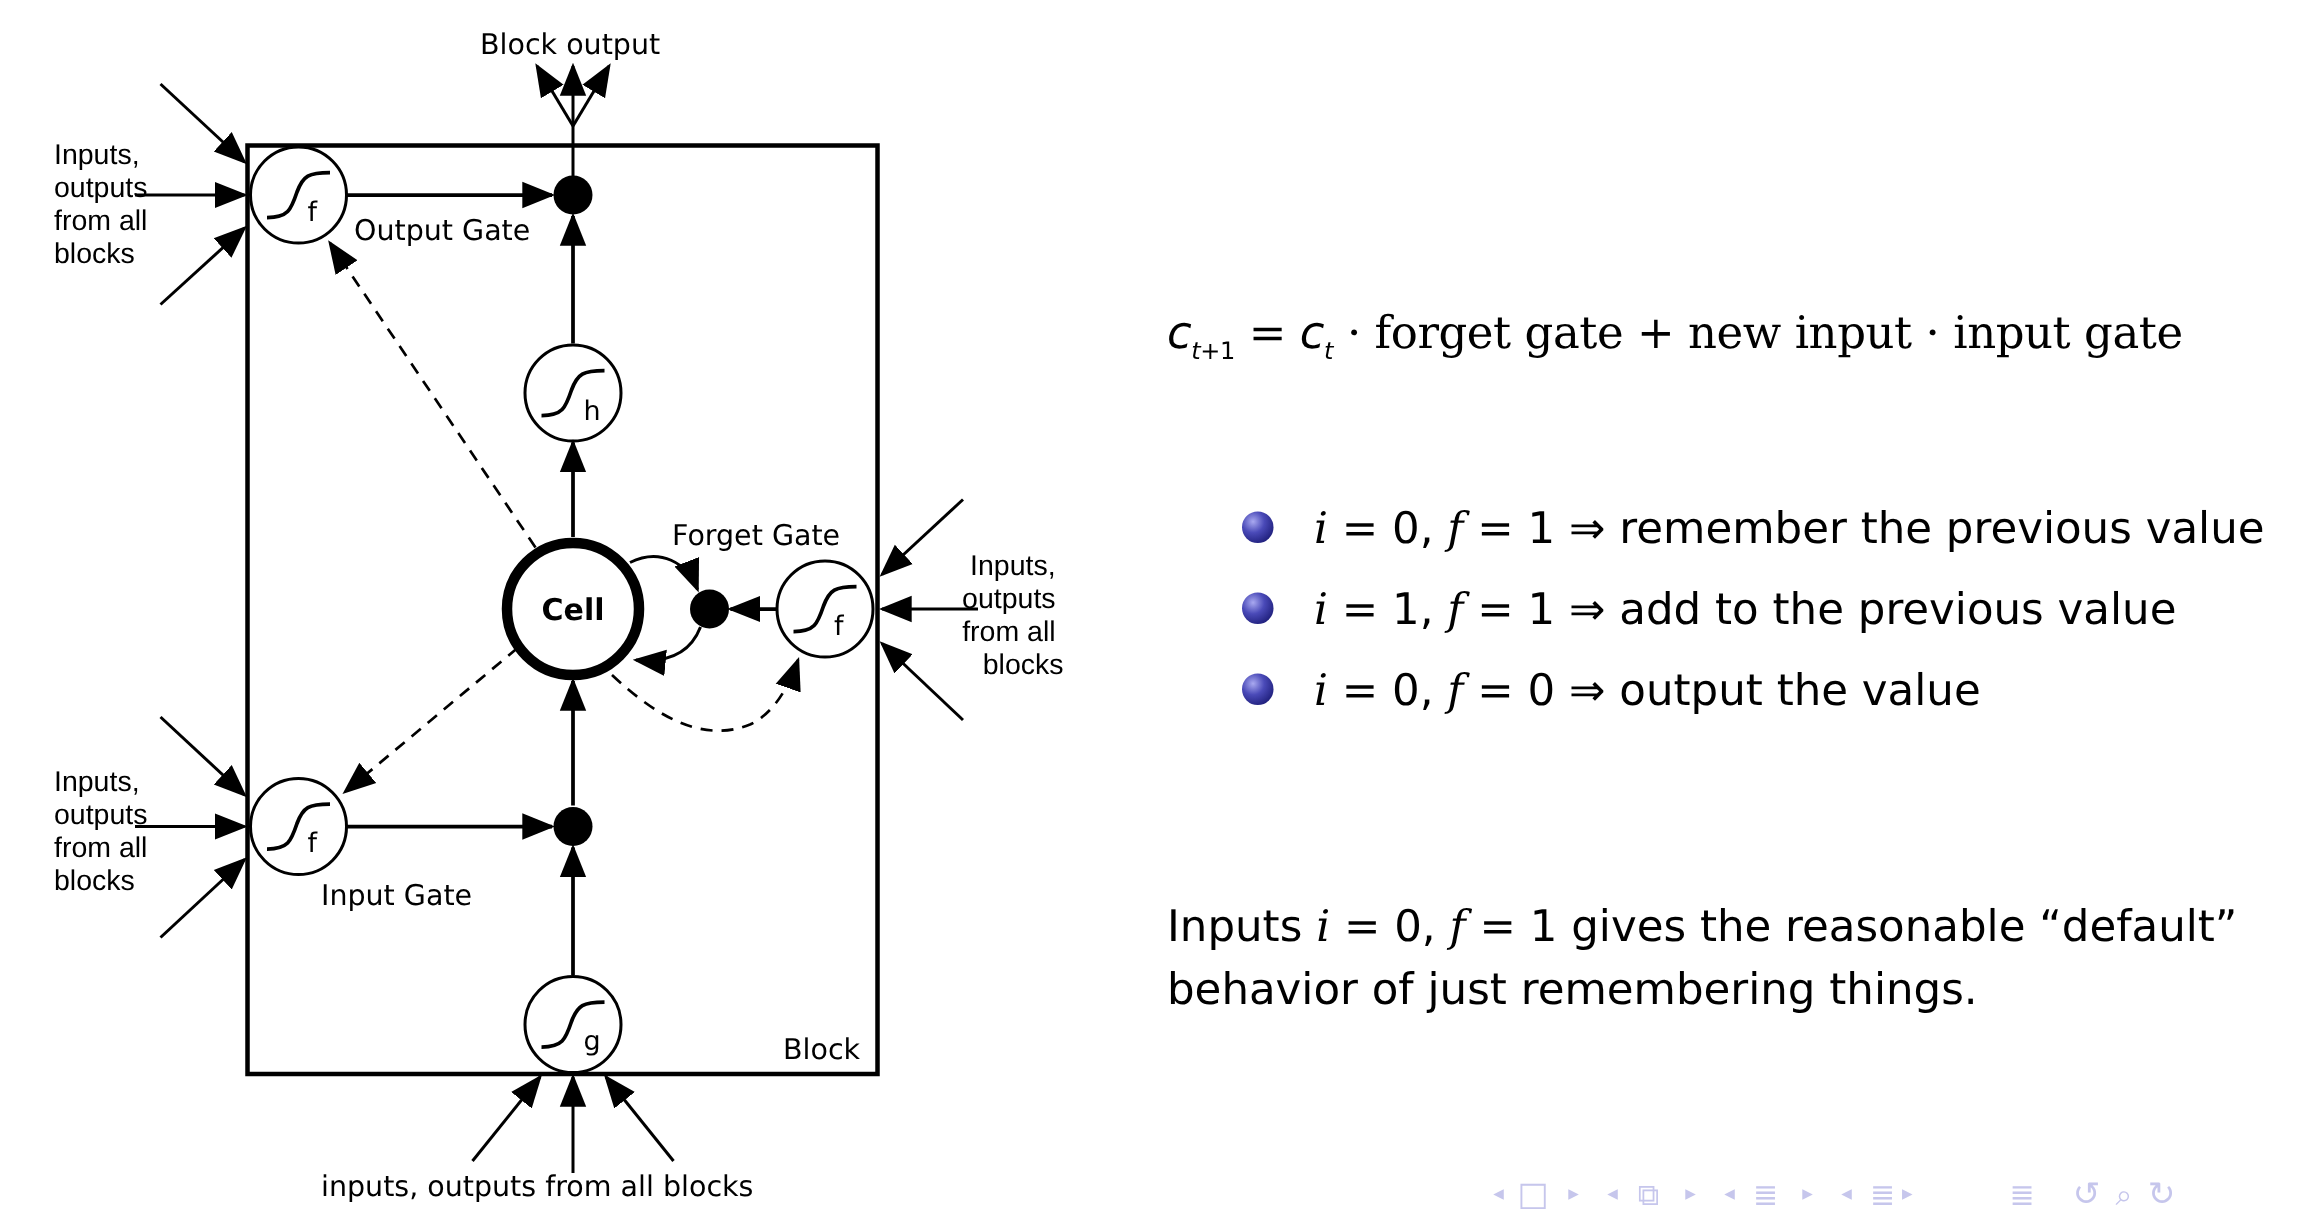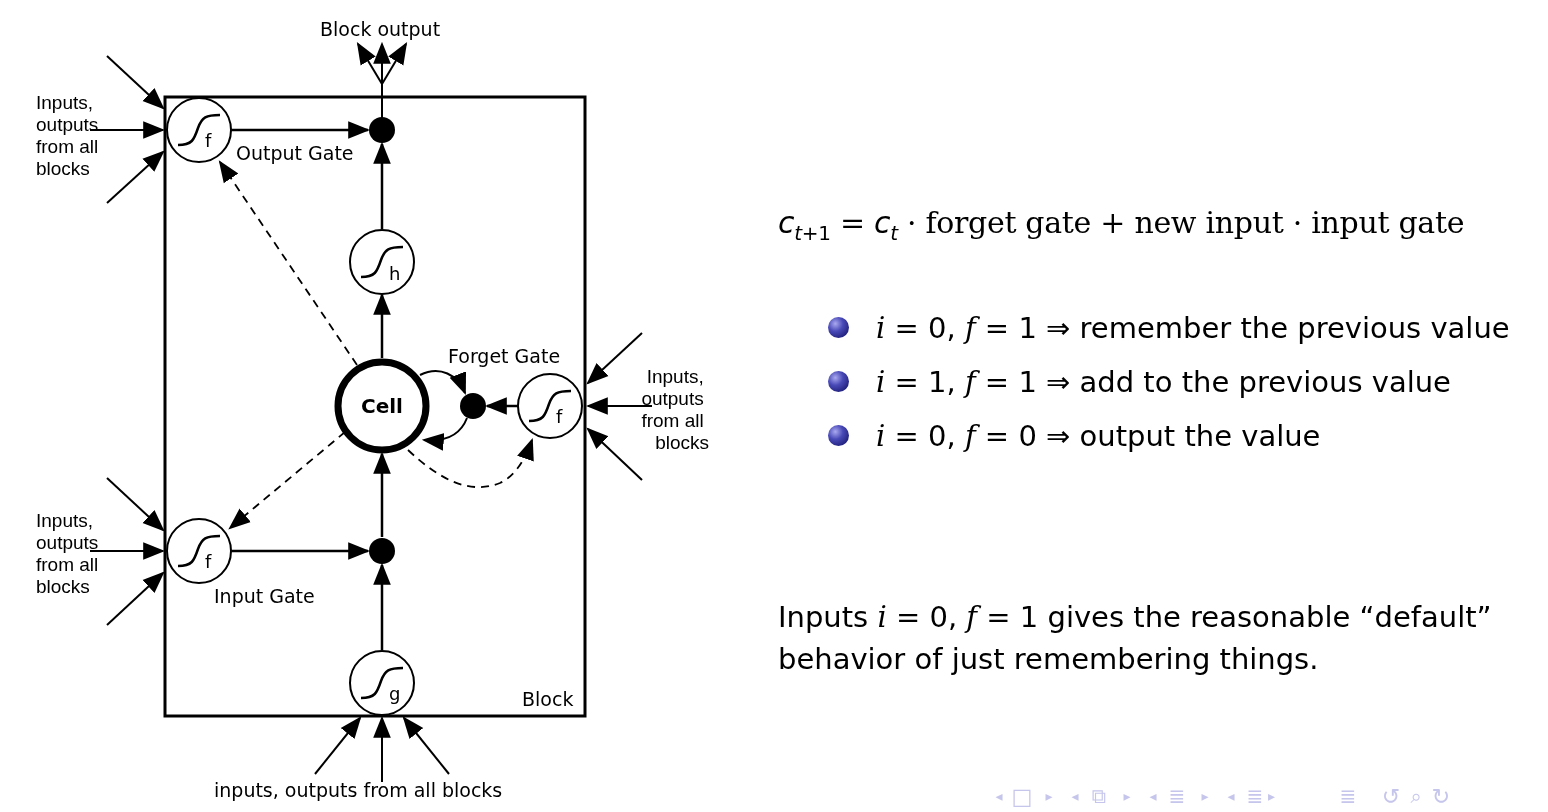--- a/index.html
+++ b/index.html
@@ -5,24 +5,24 @@
   html, body { margin: 0; padding: 0; background: #ffffff; }
   body { width: 1548px; height: 812px; position: relative; overflow: hidden; font-family: "DejaVu Sans", sans-serif; color: #000; }
   #diagram { position: absolute; left: 0; top: 0; width: 760px; height: 812px; }
   .dlabel { font-family: "DejaVu Sans", sans-serif; font-size: 19px; fill: #000; }
   .dlabel-arial { font-family: "Liberation Sans", sans-serif; font-size: 19px; fill: #000; }
   .cell-label { font-family: "DejaVu Sans", sans-serif; font-weight: bold; font-size: 20px; fill: #000; }
   .gate-sub { font-family: "DejaVu Sans", sans-serif; font-size: 18px; fill: #000; }
 
   .equation { position: absolute; left: 778px; top: 205px; font-family: "DejaVu Serif", serif; font-size: 30px; white-space: nowrap; letter-spacing: -0.3px; }
   .equation .var { font-family: "DejaVu Sans", sans-serif; font-style: italic; }
-  .equation sub { font-size: 20px; font-family: "DejaVu Sans", sans-serif; font-style: italic; vertical-align: -7px; }
+  .equation sub { font-size: 16px; font-family: "DejaVu Sans", sans-serif; font-style: italic; vertical-align: -7px; }
   .equation sub .up { font-style: normal; }
 
-  .bullets { position: absolute; left: 826px; top: 308px; width: 720px; margin: 0; padding: 0; list-style: none; font-family: "DejaVu Sans", sans-serif; font-size: 29px; }
+  .bullets { position: absolute; left: 826px; top: 332px; width: 720px; margin: 0; padding: 0; list-style: none; font-family: "DejaVu Sans", sans-serif; font-size: 29px; }
   .bullets li { position: relative; padding-left: 50px; line-height: 41px; margin-bottom: 13px; }
   .bullets li .ball { position: absolute; left: 2px; top: 9px; width: 21px; height: 21px; border-radius: 50%;
     background: radial-gradient(circle at 35% 32%, #a9a9f0 0%, #4a4ab8 38%, #1e1e7a 80%, #141460 100%); }
   .math-i { font-style: italic; font-family: "DejaVu Serif", serif; }
 
   .setting { position: absolute; left: 778px; top: 596px; width: 760px; font-family: "DejaVu Sans", sans-serif; font-size: 29px; line-height: 42px; }
 
   .nav { position: absolute; left: 988px; top: 784px; height: 24px; display: flex; align-items: center; gap: 0; color: #c6c6ec; font-size: 18px; font-family: "DejaVu Sans", sans-serif; }
   .nav span { display: inline-block; text-align: center; }
 </style>

